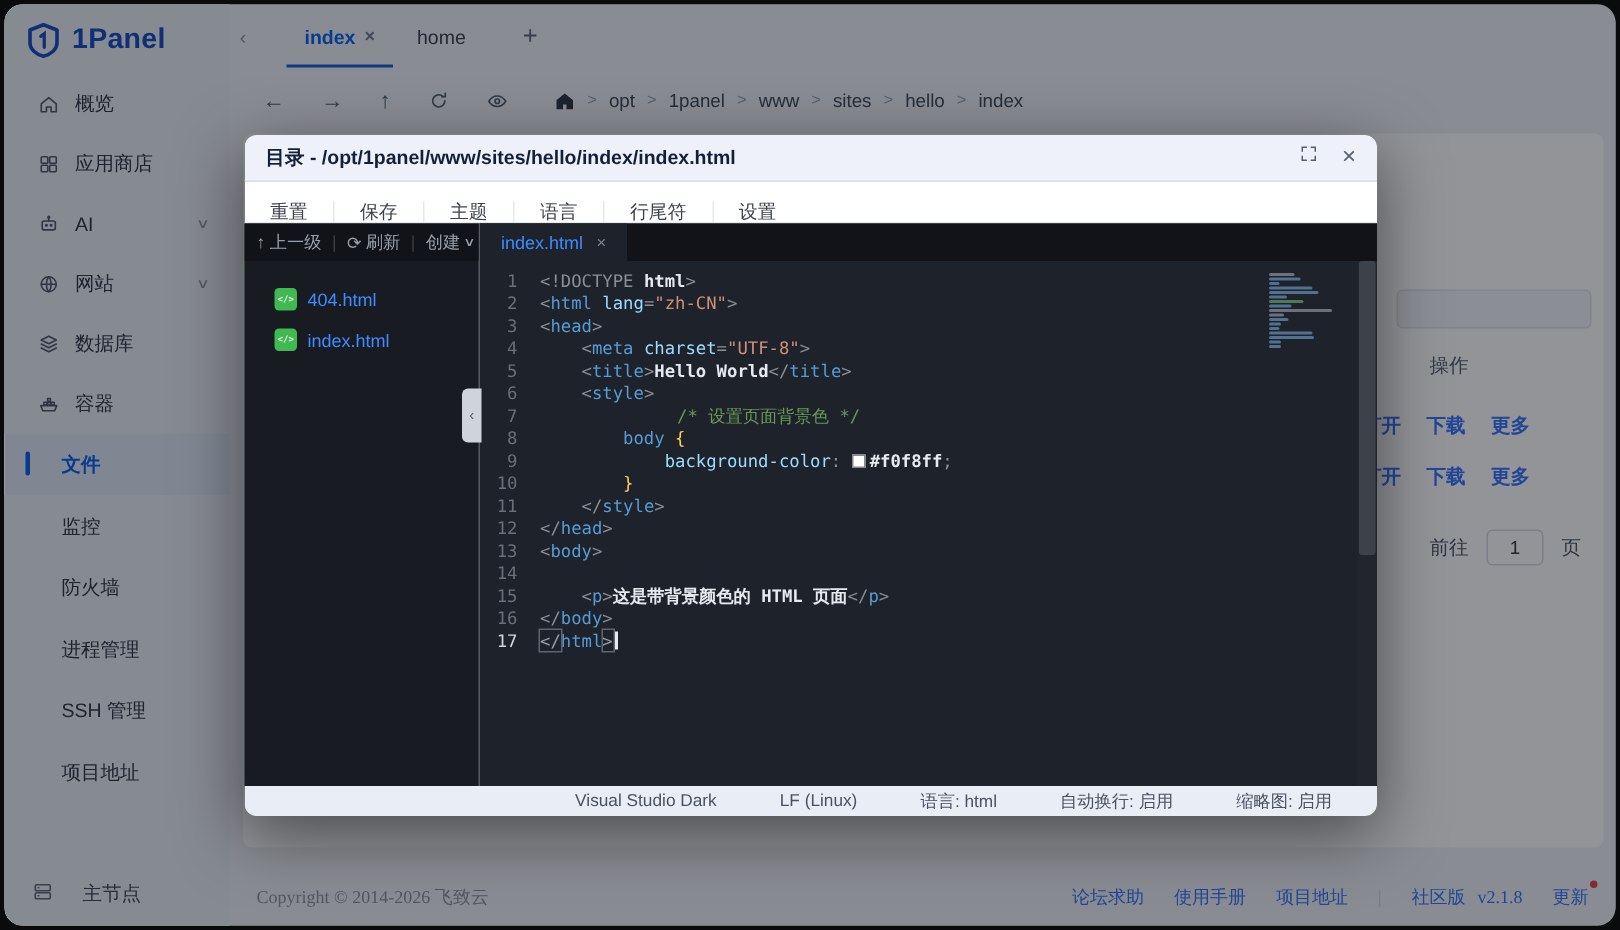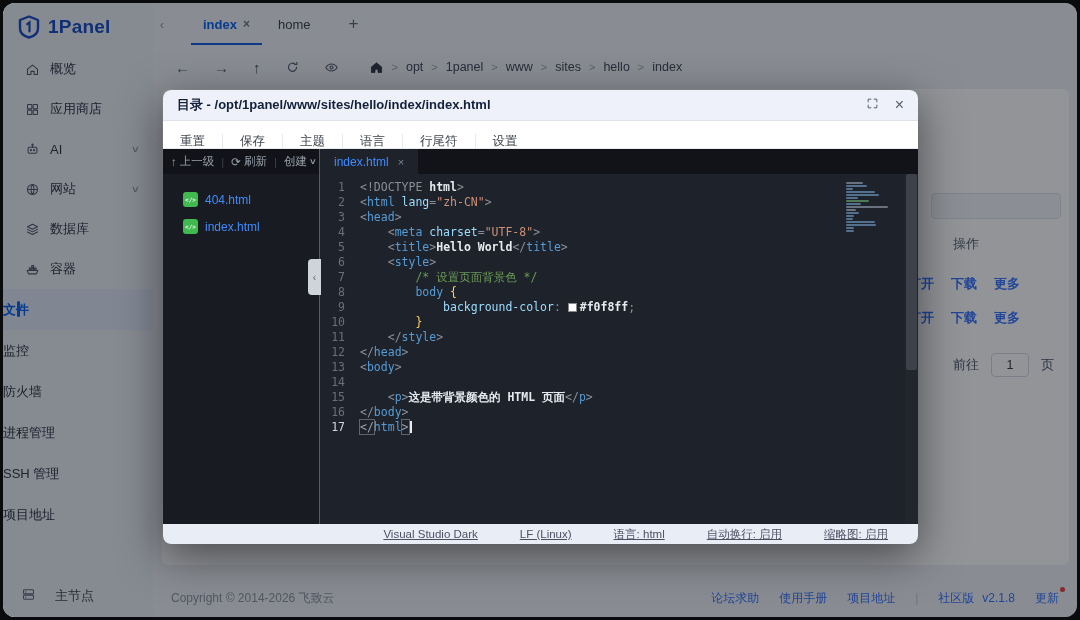--- a/index.html
+++ b/index.html
@@ -10,21 +10,21 @@
   .sidebar { position:absolute; left:0; top:0; bottom:0; width:150px; background:#e9edf3; display:flex; flex-direction:column; }
   .logo { display:flex; align-items:center; gap:7px; padding:12px 0 10px 14px; }
   .logo-ic svg { width:24px; height:24px; display:block; }
   .logo-tx { font-size:19px; font-weight:800; color:#1348c4; letter-spacing:.2px; }
   .menu { flex:0 0 auto; }
   .side-item { height:40px; display:flex; align-items:center; padding:0 14px 0 22px; font-size:13px; color:#2a3240; cursor:pointer; }
   .side-item .mi { margin-right:10px; display:flex; color:#4a5565; }
   .mi svg { width:15px; height:15px; fill:none; stroke:currentColor; stroke-width:1.7; stroke-linecap:round; stroke-linejoin:round; }
   .side-item .chev { margin-left:auto; font-size:9px; color:#8a93a2; transform:scaleX(1.4); }
   .side-item.sect-active, .side-item.sect-active .mi { color:#005eeb; }
-  .sub-item { position:relative; height:41px; display:flex; align-items:center; font-size:13px; color:#2a3240; cursor:pointer; }
+  .sub-item { position:relative; height:41px; display:flex; align-items:center; padding-left:38px; font-size:13px; color:#2a3240; cursor:pointer; }
   .sub-item.active { background:#dfe7f6; color:#005eeb; font-weight:600; }
   .sub-item.active .bar { position:absolute; left:14px; top:12px; width:3px; height:16px; background:#005eeb; border-radius:2px; }
   .side-bottom { margin-top:auto; height:42px; display:flex; align-items:center; padding-left:18px; gap:19px; font-size:13px; color:#3c4554; cursor:pointer; }
   .side-bottom .mi { color:#5a6473; }
 
   
   .main { position:absolute; left:150px; top:0; right:0; bottom:0; }
   .tabbar { position:absolute; left:0; right:0; top:0; height:42px; display:flex; align-items:center; }
   .collapse { width:18px; text-align:center; color:#8a93a2; font-size:13px; cursor:pointer; }
   .tabs { display:flex; height:100%; margin-left:18px; }
@@ -43,21 +43,21 @@
   .crumb .ci { cursor:pointer; }
 
   .content-card { position:absolute; left:9px; right:8px; top:86px; bottom:52px; background:#ffffff; border-radius:6px; }
   .search-box { position:absolute; left:769px; top:104px; width:130px; height:26px; background:#f2f4f8; border:1px solid #dfe3ea; border-radius:4px; }
   .ops-head { position:absolute; left:791px; top:146px; font-size:13px; color:#515a68; }
   .ops-row { position:absolute; display:flex; gap:17px; font-size:13px; font-weight:600; color:#3370ff; }
   .ops-row span { cursor:pointer; }
   .pager { position:absolute; left:791px; top:264px; display:flex; align-items:center; gap:12px; font-size:13px; color:#4a5362; }
   .pager .pbox { width:38px; height:24px; border:1px solid #d4d9e1; border-radius:4px; background:#fff; text-align:center; line-height:22px; font-size:12.5px; color:#333; }
 
-  .footer { position:absolute; left:0; right:0; bottom:0; height:38px; display:flex; align-items:center; padding:0 18px; font-size:12px; }
+  .footer { position:absolute; left:0; right:0; bottom:0; height:38px; display:flex; align-items:center; padding:0 18px; font-size:12px;font-family:Liberation Serif, serif; }
   .copyright { color:#8a919f; }
   .flinks { margin-left:auto; display:flex; align-items:center; gap:20px; color:#3370ff; }
   .flinks .fsep { color:#c2c8d2; }
   .flinks span { cursor:pointer; }
   .upd { position:relative; }
   .upd::after { content:""; position:absolute; right:-6px; top:-3px; width:5px; height:5px; border-radius:50%; background:#e63c3c; }
 
   
   .dim { position:absolute; inset:0; background:rgba(14,18,26,.45); z-index:40; }
   .modal { position:absolute; left:160px; top:87px; width:755px; height:454px; z-index:50; border-radius:8px; overflow:hidden; box-shadow:0 12px 44px rgba(0,0,0,.5); display:flex; flex-direction:column; background:#14532d; }
@@ -84,30 +84,30 @@
   .ed-tabbar { height:25px; background:#111318; display:flex; }
   .ed-tab { background:#1e222a; padding:0 14px; display:flex; align-items:center; gap:9px; font-size:12px; color:#3f8cff; cursor:pointer; }
   .ed-tab .tclose2 { color:#7d8590; font-size:11px; }
   .code { flex:1; position:relative; padding-top:6px; font-family:"DejaVu Sans Mono","Liberation Mono",monospace; font-size:11.5px; overflow:hidden; cursor:text; }
   .cl { display:flex; height:15px; line-height:15px; }
   .ln { width:40px; text-align:right; padding-right:15px; color:#68707c; flex:0 0 auto; }
   .cl.cur .ln { color:#cdd6e0; }
   .ct { white-space:pre; }
   .tok-p { color:#8a8f98; } .tok-tag { color:#569cd6; } .tok-attr { color:#9cdcfe; }
   .tok-str { color:#ce9178; } .tok-t { color:#e6e9ee; font-weight:600; }
-  .tok-com { color:#6a9955; } .tok-brace { color:#ffd05e; }
+  .tok-com { color:#6a9955;margin-left:36px; } .tok-brace { color:#ffd05e; }
   .tok-pb { color:#9aa0a8; outline:1px solid #5c6672; }
   .swatch { display:inline-block; width:9px; height:9px; background:#ffffff; border:1px solid #888; vertical-align:-1px; margin-right:3px; }
   .cursor { display:inline-block; width:2px; height:12px; background:#e8edf4; vertical-align:-2px; margin-left:1px; }
   .minimap { position:absolute; right:20px; top:8px; width:52px; }
   .mm-line { height:2px; margin-bottom:1px; border-radius:1px; }
   .vscroll { position:absolute; right:0; top:0; bottom:0; width:13px; background:#22252c; }
   .vthumb { position:absolute; left:1px; right:1px; top:0; height:56%; background:#3d424a; border-radius:2px; cursor:pointer; }
   .m-status { height:20px; background:#e9edf6; display:flex; align-items:center; justify-content:flex-end; gap:42px; padding-right:30px; font-size:11.5px; color:#4a5262; }
-  .m-status span { white-space:nowrap;text-decoration:underline; }
+  .m-status span { white-space:nowrap; }
 </style>
 </head>
 <body>
 
 <div class="page">
 
   <aside class="sidebar">
     <div class="logo">
       <span class="logo-ic">
         <svg viewBox="0 0 24 24">

